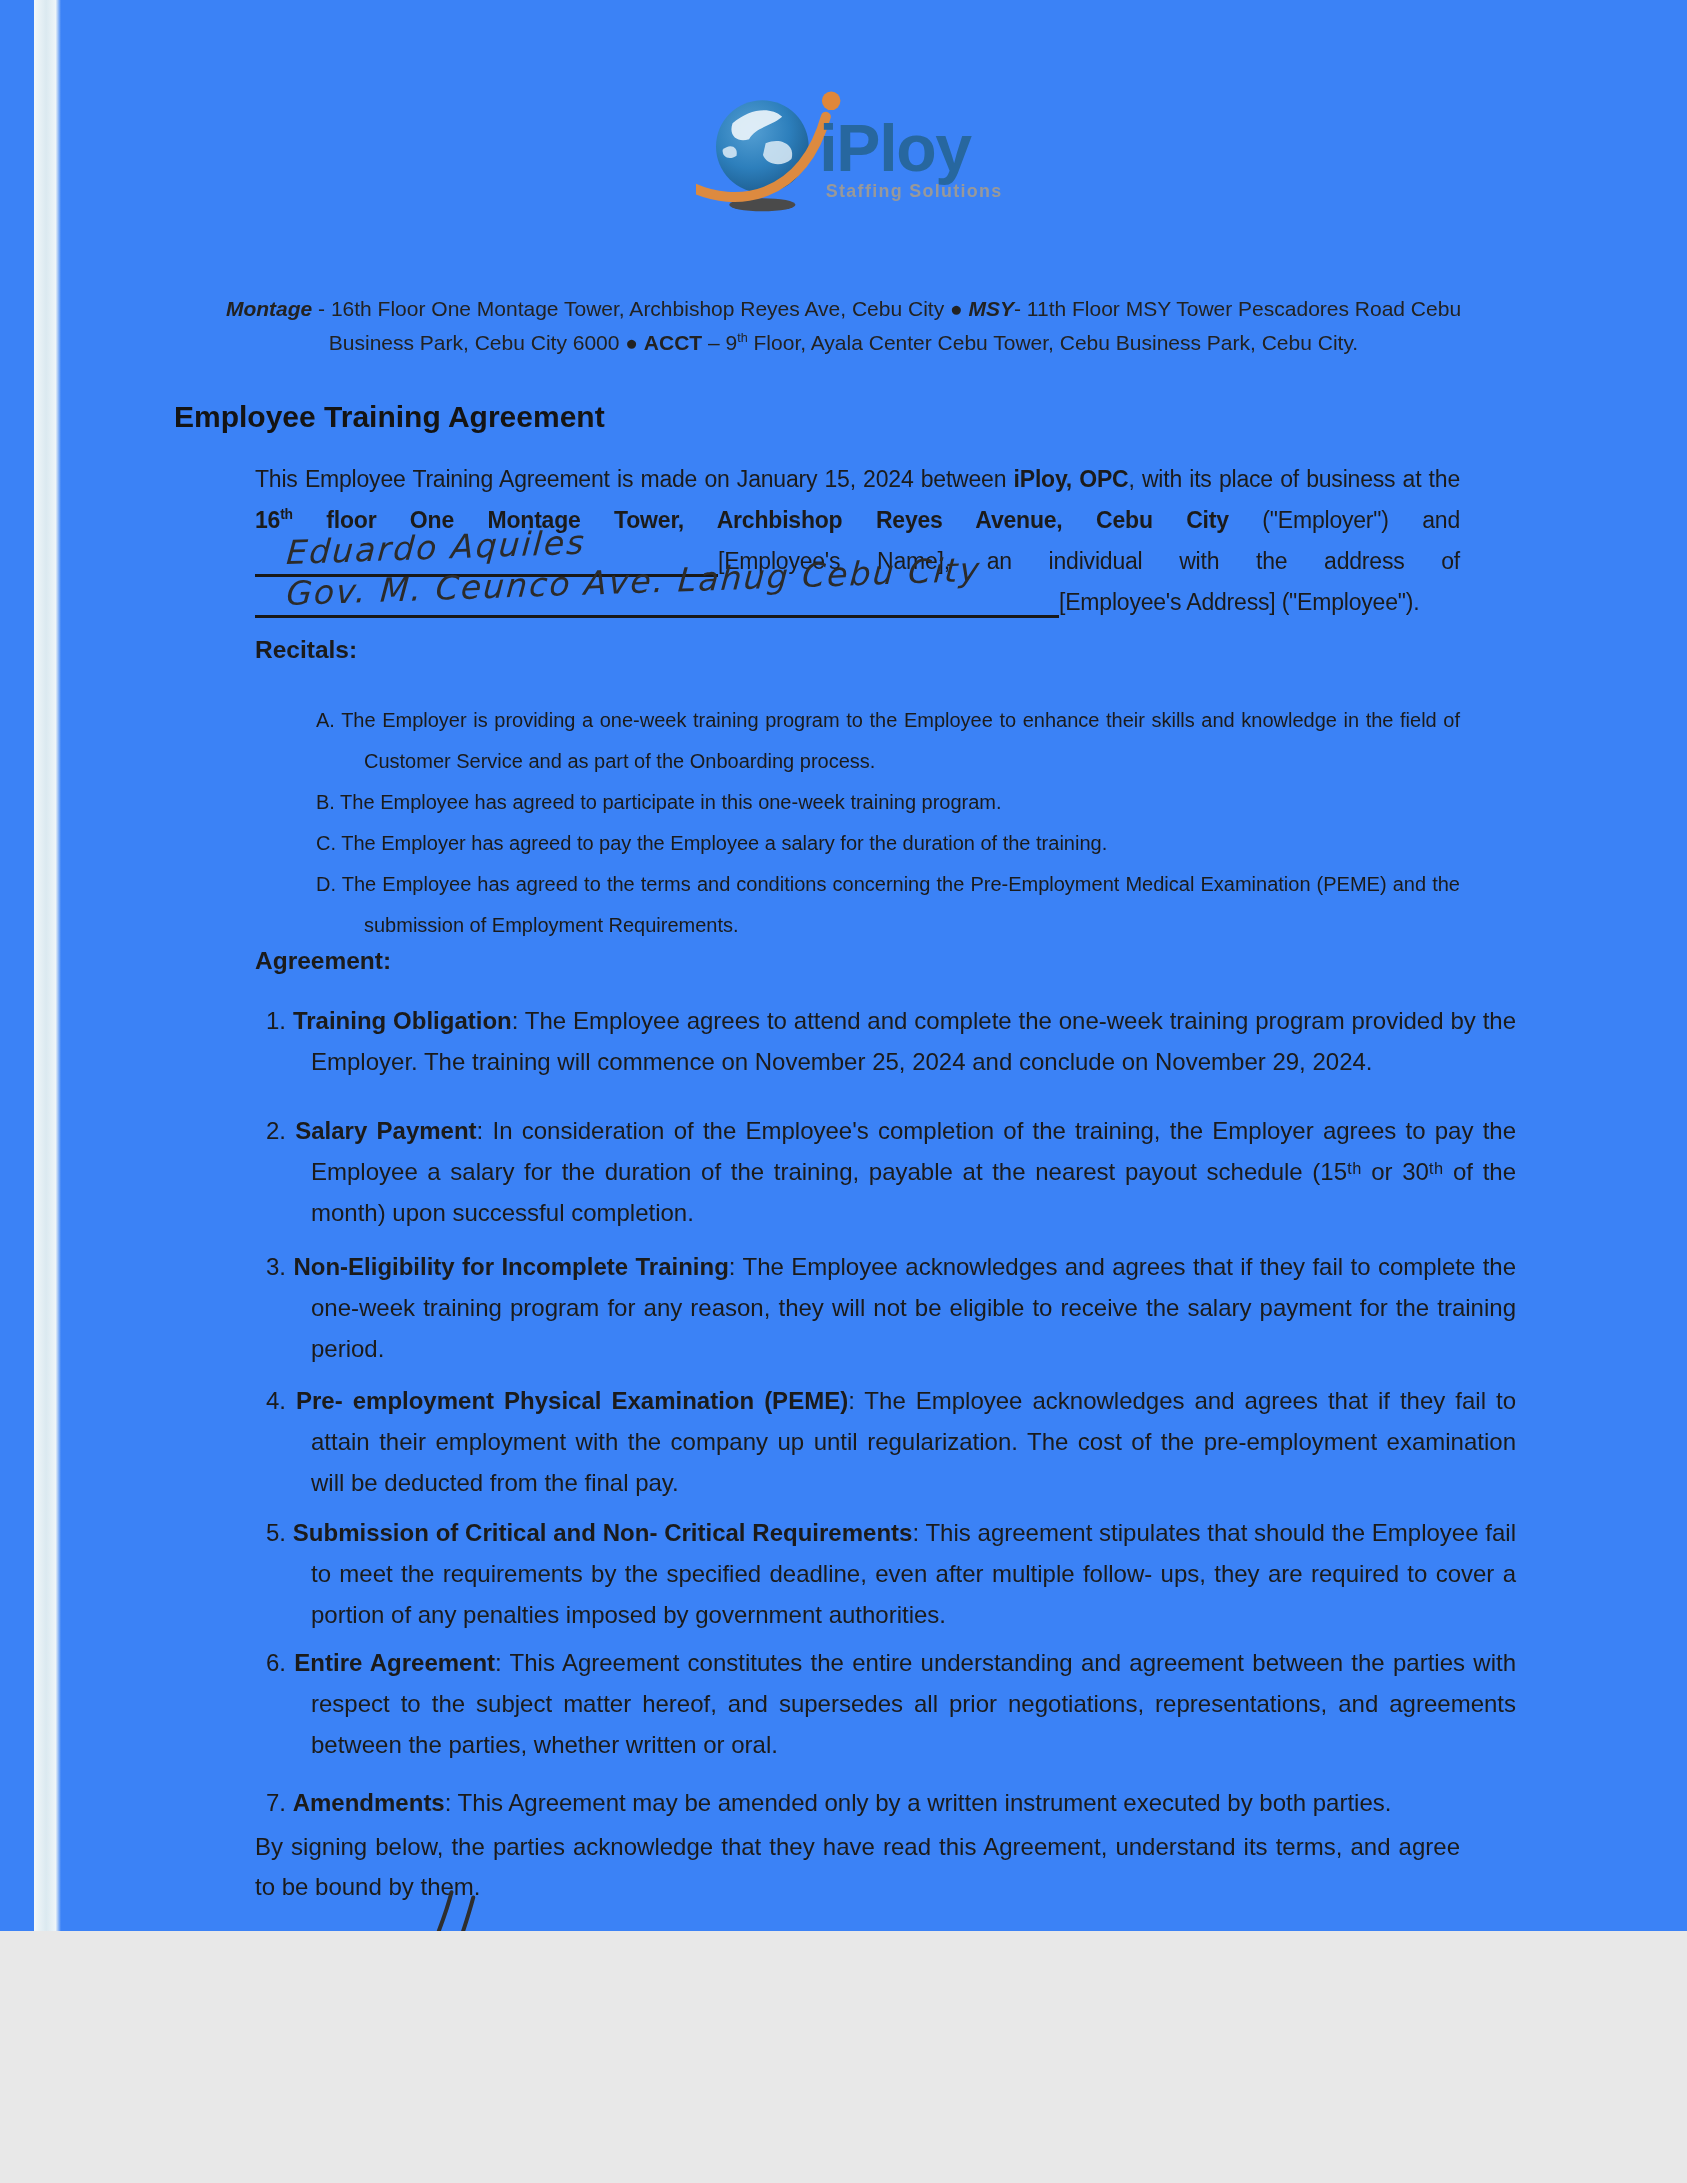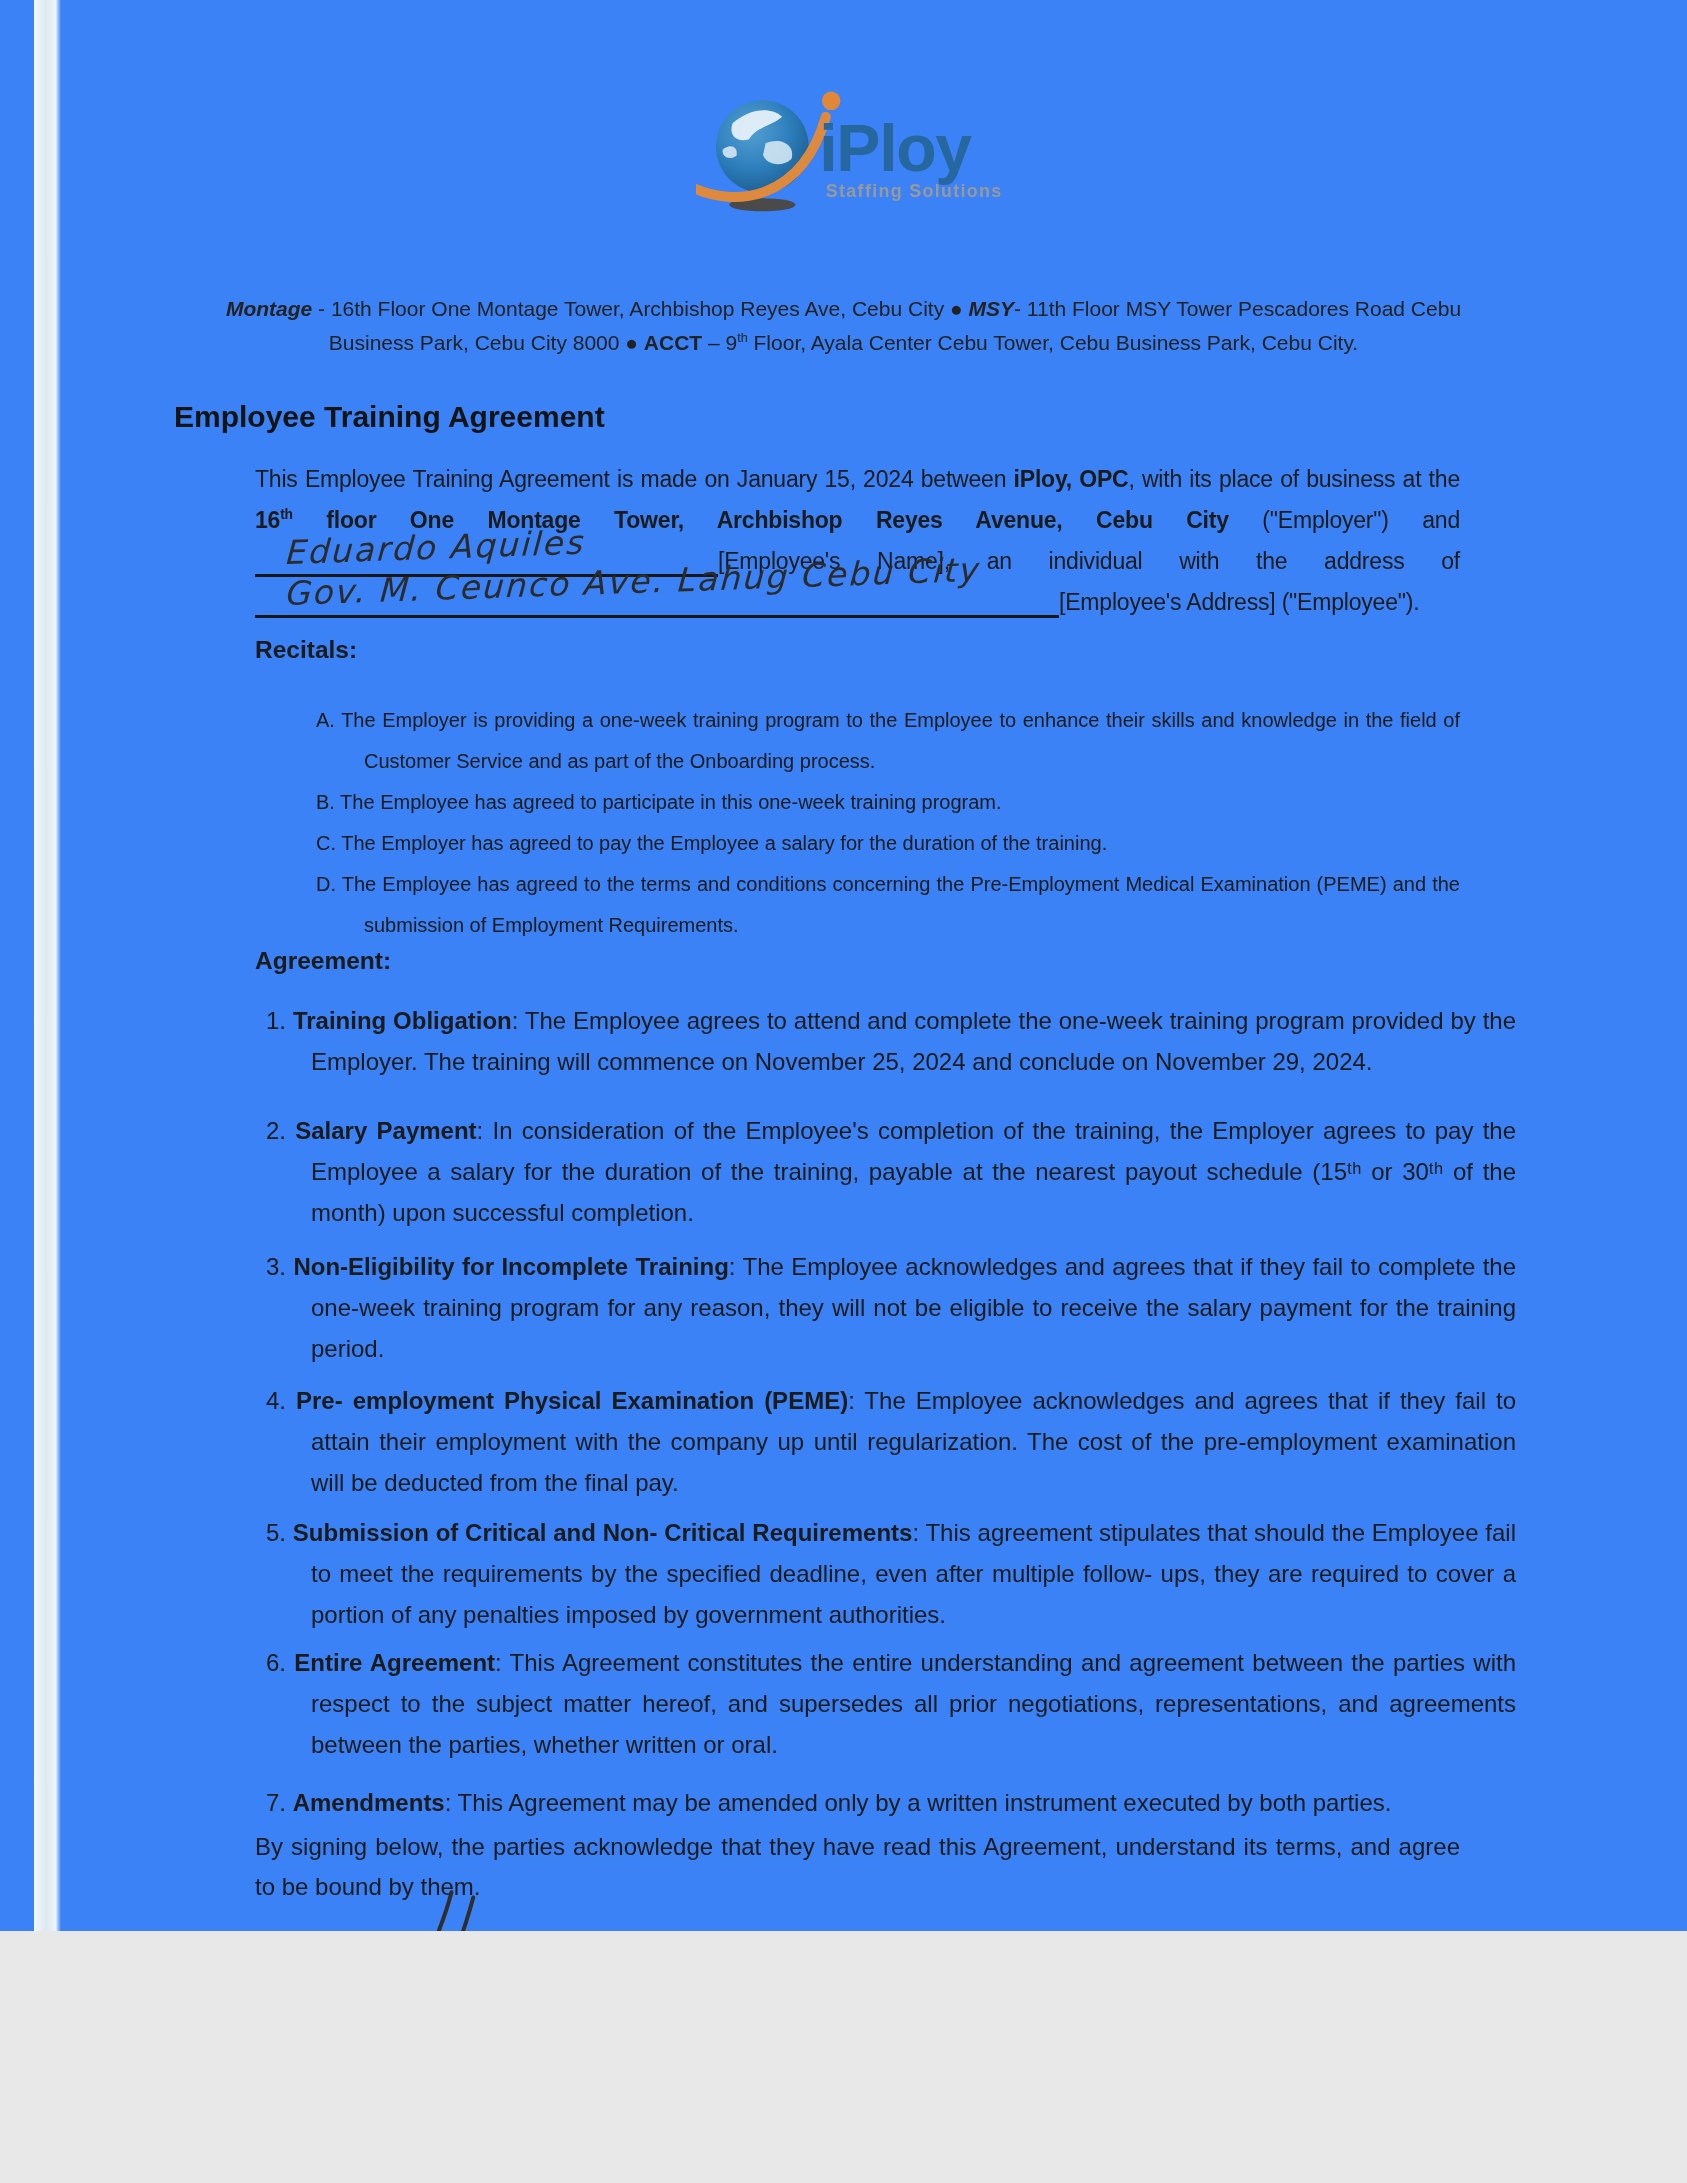--- a/index.html
+++ b/index.html
@@ -111,21 +111,21 @@
     <g>
       <path d="M-10,165 C60,200 160,185 196,60" stroke="#dd8a3f" stroke-width="15" fill="none" stroke-linecap="round"></path>
       <circle cx="204" cy="36" r="14" fill="#e0873a"></circle>
     </g>
     <text x="186" y="142" font-size="100" font-weight="bold" fill="#27679f" letter-spacing="-2">iPloy</text>
     <text x="196" y="182" font-size="27" font-weight="600" fill="#999999" letter-spacing="2">Staffing Solutions</text>
   </svg>
 
   <div class="address">
     <span class="bi">Montage</span><span> - 16th Floor One Montage Tower, Archbishop Reyes Ave, Cebu City ● </span><span class="bi">MSY</span><span>- 11th Floor MSY Tower Pescadores Road Cebu Business Park, Cebu City</span>
-    <span>8000 ● </span><span class="b">ACCT</span><span> – 9</span><sup class="sp">th</sup><span> Floor, Ayala Center Cebu Tower, Cebu Business Park, Cebu City.</span>
+    <span>6000 ● </span><span class="b">ACCT</span><span> – 9</span><sup class="sp">th</sup><span> Floor, Ayala Center Cebu Tower, Cebu Business Park, Cebu City.</span>
   </div>
 
   <div class="doc-title">Employee Training Agreement</div>
 
   <div class="intro">
     <span>This Employee Training Agreement is made on January 15, 2024 between </span><span class="b">iPloy, OPC</span><span>, with its place of business at the </span><span class="b">16</span><sup class="sp b">th</sup><span class="b"> floor One Montage Tower, Archbishop Reyes Avenue, Cebu City</span><span> ("Employer") and </span><span class="blank blank-name"><span class="hand">Eduardo Aquiles</span></span><span>[Employee's Name], an individual with the address of </span><span class="blank blank-addr"><span class="hand">Gov. M. Ceunco Ave.  Lahug Cebu City</span></span><span>[Employee's Address] ("Employee").</span>
   </div>
 
   <div class="recitals-heading">Recitals:</div>
   <div class="recitals-list">

